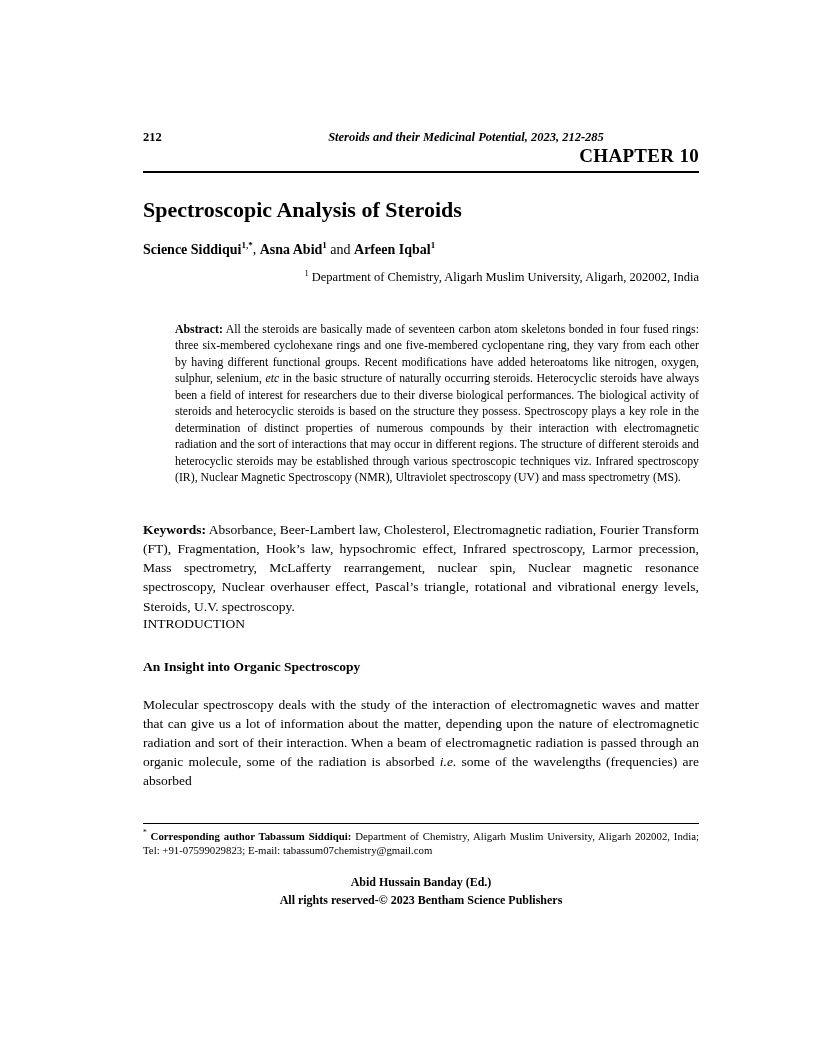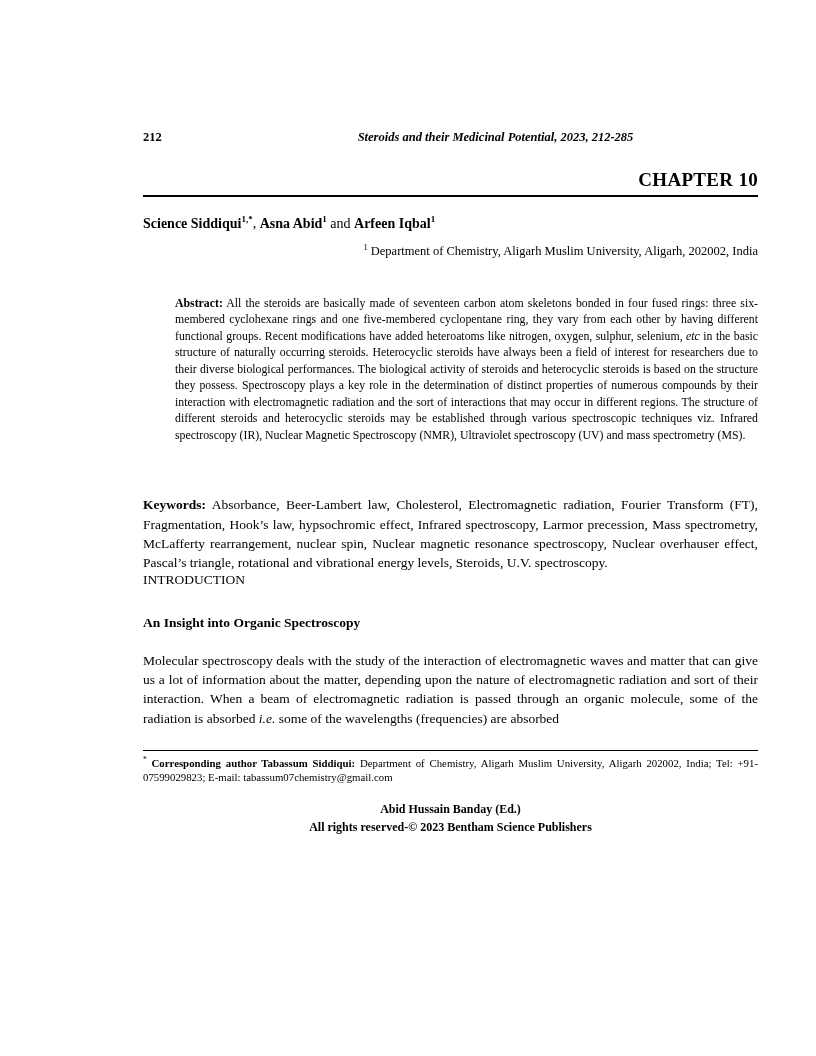--- a/index.html
+++ b/index.html
@@ -2,37 +2,36 @@
 <html><head>
 <meta charset="utf-8">
 <style>
   html, body { margin: 0; padding: 0; background: #ffffff; }
   .page {
     position: relative;
     width: 816px;
     height: 1056px;
     box-sizing: border-box;
     margin: 0 auto;
-    padding: 130px 58px 0 143px;
+    padding: 130px 117px 0 143px;
     background: #ffffff;
     color: #000000;
     font-family: "Liberation Serif", serif;
     overflow: hidden;
   }
   .running-header {
     display: flex;
     align-items: baseline;
     font-size: 12.5px;
     font-weight: bold;
   }
   .running-header .pagenum { width: 90px; font-style: normal; }
   .running-header .runtitle { flex: 1; text-align: center; font-style: italic; }
   .running-header .runtitle .plain { font-style: italic; }
   .chapter-row {
-    margin-top: 24px;
     text-align: right;
     border-bottom: 2px solid #000;
     padding-bottom: 4px;
   }
   .chapter-label { font-size: 19px; font-weight: bold; letter-spacing: 0.3px; }
   h1.doc-title {
     margin: 24px 0 0 0;
     font-size: 22px;
     font-weight: bold;
   }
@@ -49,21 +48,21 @@
   }
   .affiliation sup { font-size: 8.5px; }
   .abstract {
     margin: 36px 0 0 32px;
     font-size: 11.8px;
     line-height: 1.4;
     text-align: justify;
   }
   .abstract .abstract-label { font-weight: bold; }
   .keywords {
-    margin-top: 52px;
+    margin-top: 34px;
     font-size: 13.5px;
     line-height: 1.42;
     text-align: justify;
   }
   .keywords .keywords-label { font-weight: bold; }
   .section-heading {
     font-size: 13.5px;
     font-weight: normal;
   }
   .subsection-heading {
@@ -72,21 +71,21 @@
     font-weight: bold;
   }
   .body-para {
     margin-top: 20px;
     font-size: 13.5px;
     line-height: 1.42;
     text-align: justify;
   }
   .italic { font-style: italic; }
   .footnote-block {
-    margin-top: 22px;
+    margin-top: 32px;
     border-top: 1.5px solid #000;
     padding-top: 4px;
     font-size: 10.8px;
     line-height: 1.35;
     text-align: justify;
   }
   .footnote-block sup { font-size: 7.5px; }
   .footnote-block .fn-bold { font-weight: bold; }
   .page-footer {
     margin-top: 16px;
@@ -103,20 +102,21 @@
 
   <div class="running-header">
     <span class="pagenum">212</span>
     <span class="runtitle"><span>Steroids and their Medicinal Potential</span><span class="plain">, 2023, 212-285</span></span>
   </div>
 
   <div class="chapter-row">
     <span class="chapter-label">CHAPTER 10</span>
   </div>
 
+  <h1 class="doc-title">Spectroscopic Analysis of Steroids</h1>
 
   <div class="authors">
     <span class="author-name">Science Siddiqui</span><sup>1,*</sup><span>, </span><span class="author-name">Asna Abid</span><sup>1</sup><span> and </span><span class="author-name">Arfeen Iqbal</span><sup>1</sup>
   </div>
 
   <div class="affiliation">
     <sup>1</sup><span> Department of Chemistry, Aligarh Muslim University, Aligarh, 202002, India</span>
   </div>
 
   <div class="abstract">

